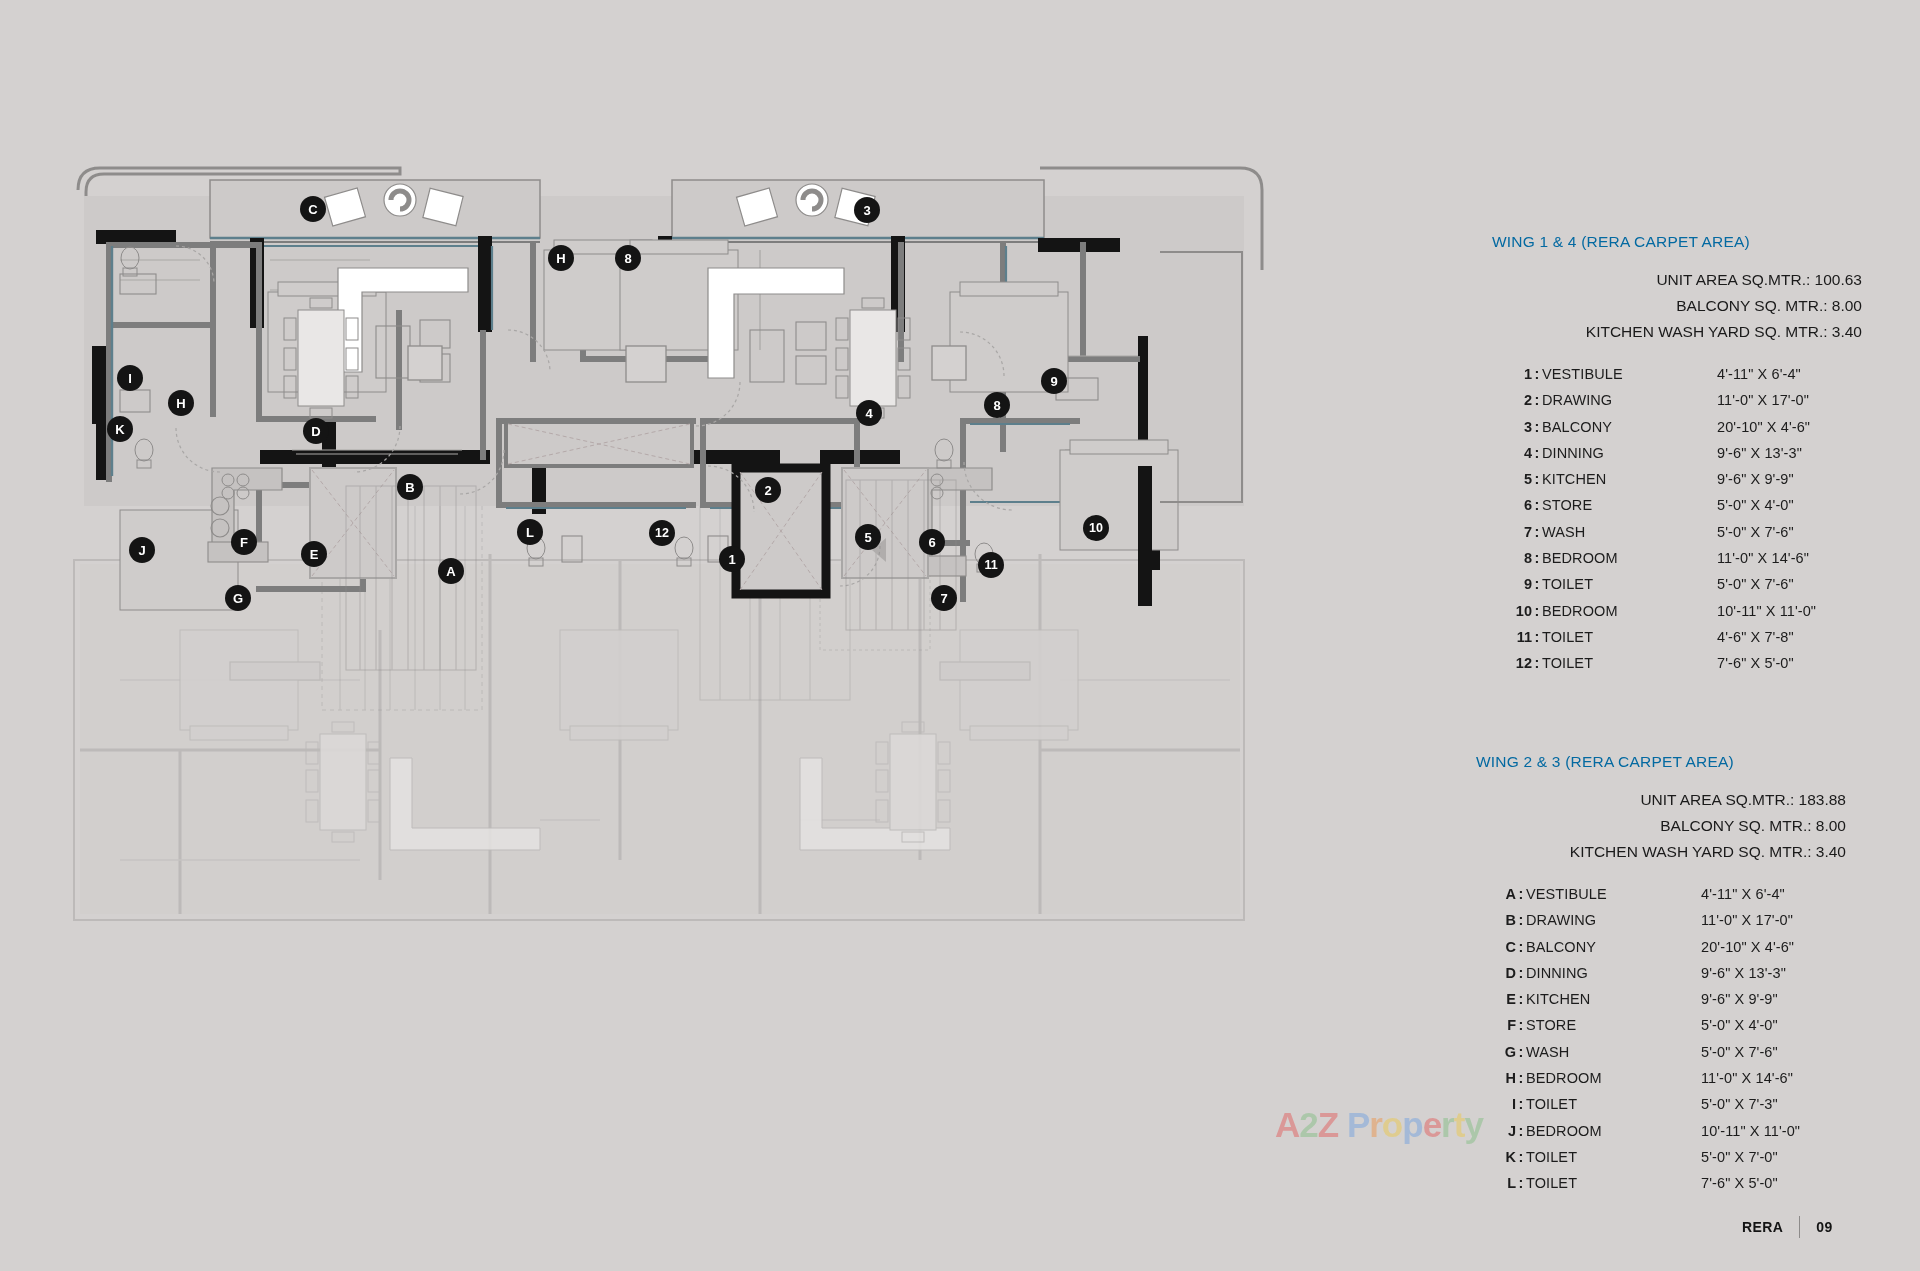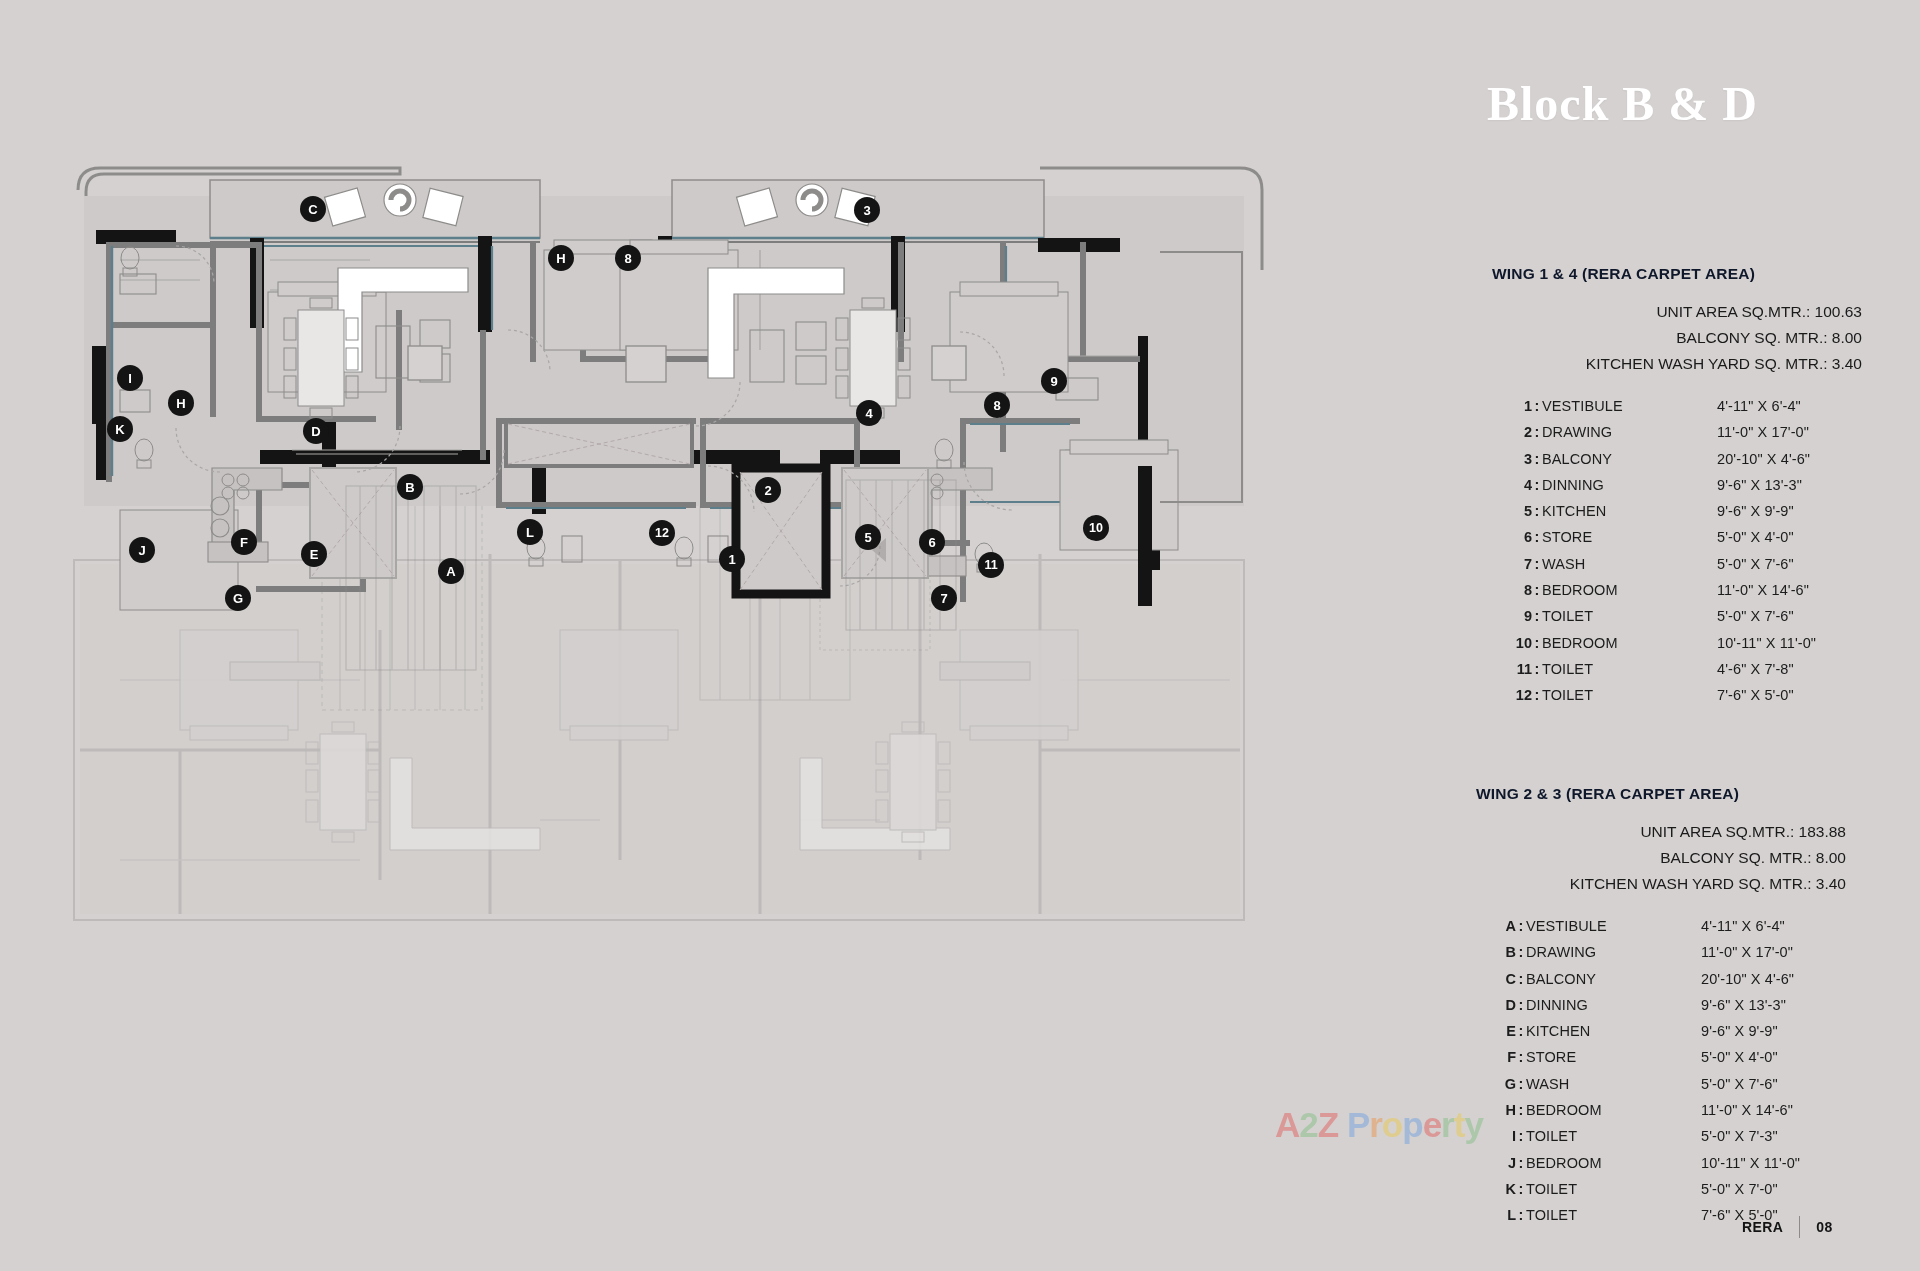--- a/index.html
+++ b/index.html
@@ -20,23 +20,22 @@
     font-size:48px;font-weight:700;color:#ffffff;
     letter-spacing:1px;text-align:left;
     text-shadow:0 1px 2px rgba(0,0,0,.05);
   }
 
   
   .legend{position:absolute;width:400px;}
   .legend.one{left:1492px;top:233px;}
   .legend.two{left:1476px;top:753px;}
   .legend-head{
-    font-size:15.5px;font-weight:700;letter-spacing:.2px;color:#0f172a;
+    font-size:15.5px;font-weight:400;letter-spacing:.2px;color:#0369a1;
     margin-bottom:16px;
-    margin-top:32px;
   }
   .legend-areas{font-size:15.5px;color:#1a1a1a;line-height:26px;text-align:right;width:370px;}
   .legend-areas div{white-space:nowrap;}
   .legend-areas .a1{padding-left:22px;}
   .legend-areas .a2{padding-left:22px;}
   .legend-rows{margin-top:16px;}
   .lrow{display:flex;align-items:baseline;font-size:14.5px;line-height:26.3px;color:#1c1c1c;}
   .lkey{width:40px;text-align:right;font-weight:700;flex:0 0 40px;}
   .lcolon{width:10px;text-align:center;font-weight:700;flex:0 0 10px;}
   .lname{flex:0 0 175px;letter-spacing:.1px;}
@@ -75,21 +74,20 @@
     display:flex;align-items:center;justify-content:center;
     font-family:"Liberation Sans", sans-serif;line-height:1;
   }
   .marker.sm{font-size:12.5px;}
 </style>
 </head>
 <body>
 
 <div class="page">
 
-  <div class="title">Block B &amp; D</div>
 
   <div class="plan">
     <svg width="1400" height="830" viewBox="0 0 1400 830" xmlns="http://www.w3.org/2000/svg">
       <defs>
         <g id="bed-unit">
           <rect x="0" y="0" width="118" height="100" fill="#cfcccb" stroke="#8e8c8b" stroke-width="1"></rect>
           <rect x="10" y="-10" width="98" height="14" fill="#cfcccb" stroke="#8e8c8b" stroke-width="1"></rect>
         </g>
         <g id="sofa-L">
           <path d="M0 0 h150 v22 h-128 v70 h-22 z" fill="#ffffff" stroke="#8e8c8b" stroke-width="1"></path>
@@ -573,16 +571,16 @@
           <span class="lcolon">:</span>
           <span class="lname">TOILET</span>
           <span class="ldim">7'-6" X 5'-0"</span>
         </div>
       </div>
   </div>
 
   <div class="pagefoot">
     <span class="lbl">RERA</span>
     <span class="bar"></span>
-    <span class="num">08</span>
+    <span class="num">09</span>
   </div>
 
 </div>
 
 </body></html>

